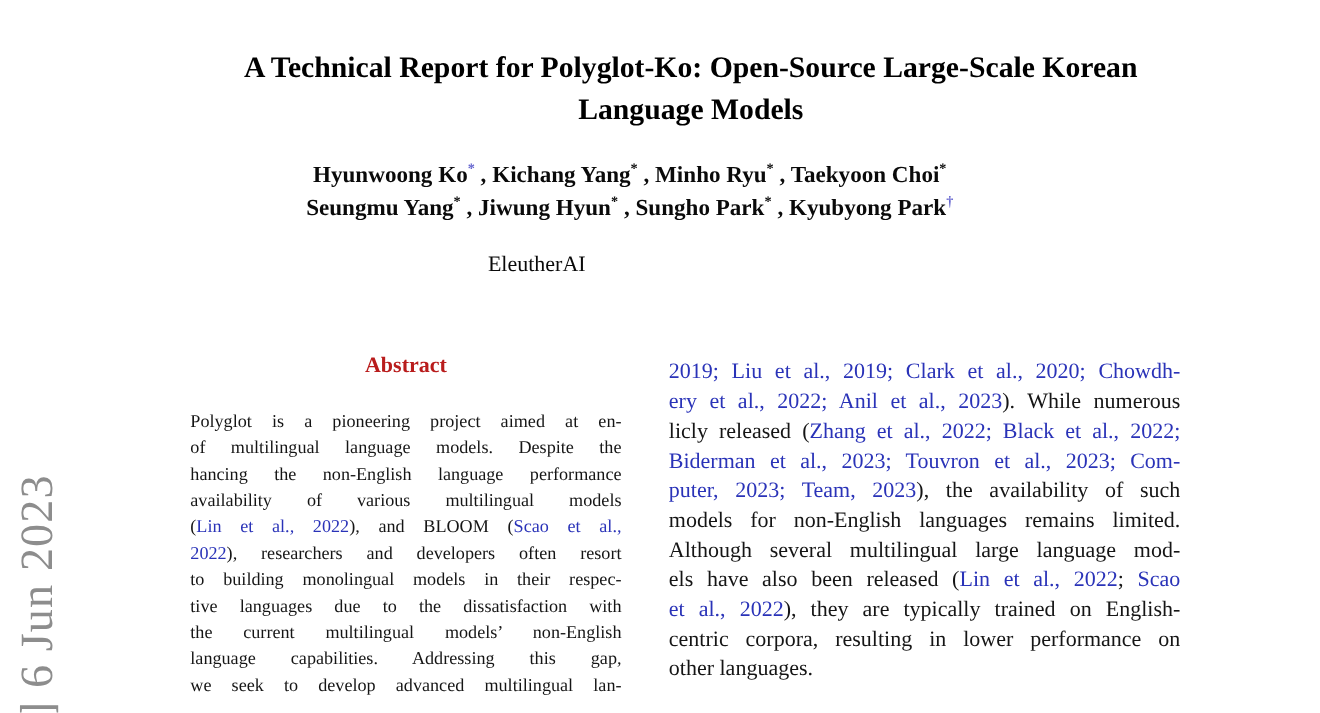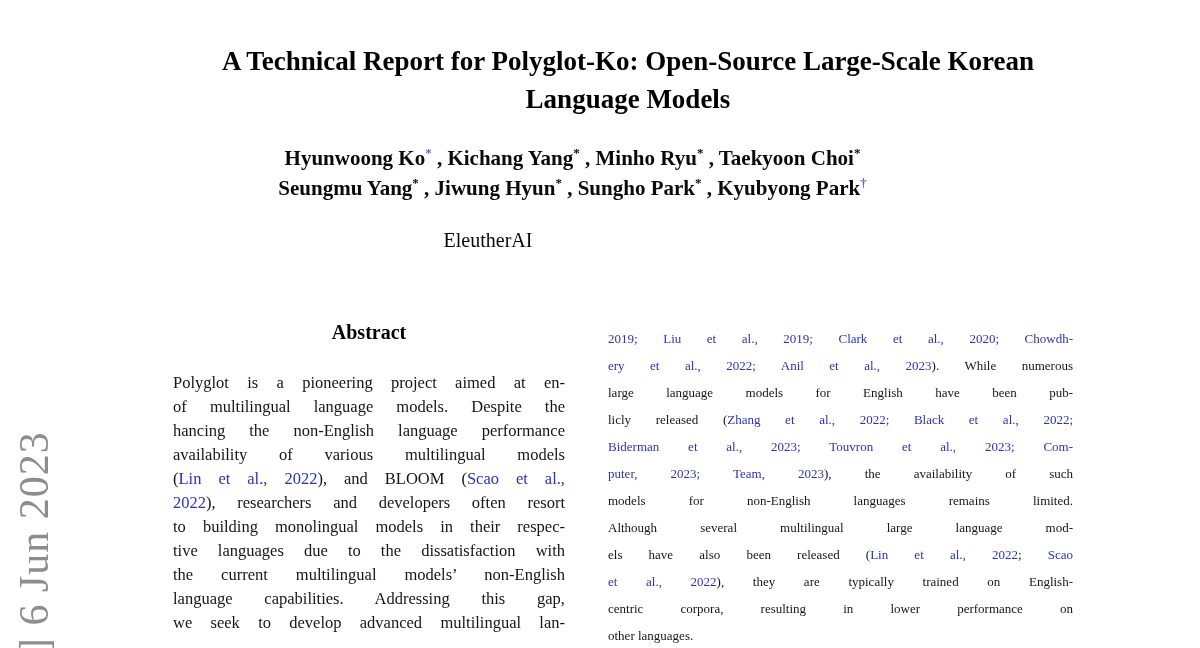--- a/index.html
+++ b/index.html
@@ -20,29 +20,29 @@
   }
   .authors sup{font-size:13px;line-height:0;}
   .authors sup.linked{color:var(--marker,#6565cf);}
   .affiliation{
     position:absolute;top:229px;left:0;width:976px;text-align:center;
     font-size:20px;color:#0a0a0a;
   }
   
   .abs-head{
     position:absolute;top:321px;left:173px;width:392px;text-align:center;
-    font-weight:bold;font-size:20px;color:#000000;
+    font-weight:bold;font-size:20px;color:#b91c1c;
   }
   .abs-body{
     position:absolute;top:371px;left:173px;width:392px;
     font-size:16.5px;line-height:24px;
   }
   .right-col{
     position:absolute;top:325px;left:608px;width:465px;
-    font-size:13px;line-height:27px;
+    font-size:20px;line-height:27px;
   }
   .tline{text-align:justify;text-align-last:justify;white-space:normal;}
   .tline.tlast{text-align-last:left;}
   .cite{color:var(--cite,#2a33b8);}
   
   .watermark{
     position:absolute;top:652px;left:10px;
     transform:rotate(-90deg);transform-origin:0 0;
     font-size:42px;letter-spacing:1px;white-space:nowrap;
     color:var(--wm,#8d8d8d);
@@ -79,21 +79,20 @@
       <div class="tline"><span>to building monolingual models in their respec-</span></div>
       <div class="tline"><span>tive languages due to the dissatisfaction with</span></div>
       <div class="tline"><span>the current multilingual models’ non-English</span></div>
       <div class="tline"><span>language capabilities. Addressing this gap,</span></div>
       <div class="tline"><span>we seek to develop advanced multilingual lan-</span></div>
     </div>
 
   <div class="right-col" id="right-column">
       <div class="tline"><span class="cite">2019; Liu et al., 2019; Clark et al., 2020; Chowdh-</span></div>
       <div class="tline"><span class="cite">ery et al., 2022; Anil et al., 2023</span><span>). While numerous</span></div>
-      <div class="tline"><span>large language models for English have been pub-</span></div>
       <div class="tline"><span>licly released (</span><span class="cite">Zhang et al., 2022; Black et al., 2022;</span></div>
       <div class="tline"><span class="cite">Biderman et al., 2023; Touvron et al., 2023; Com-</span></div>
       <div class="tline"><span class="cite">puter, 2023; Team, 2023</span><span>), the availability of such</span></div>
       <div class="tline"><span>models for non-English languages remains limited.</span></div>
       <div class="tline"><span>Although several multilingual large language mod-</span></div>
       <div class="tline"><span>els have also been released (</span><span class="cite">Lin et al., 2022</span><span>; </span><span class="cite">Scao</span></div>
       <div class="tline"><span class="cite">et al., 2022</span><span>), they are typically trained on English-</span></div>
       <div class="tline"><span>centric corpora, resulting in lower performance on</span></div>
       <div class="tline tlast"><span>other languages.</span></div>
     </div>

